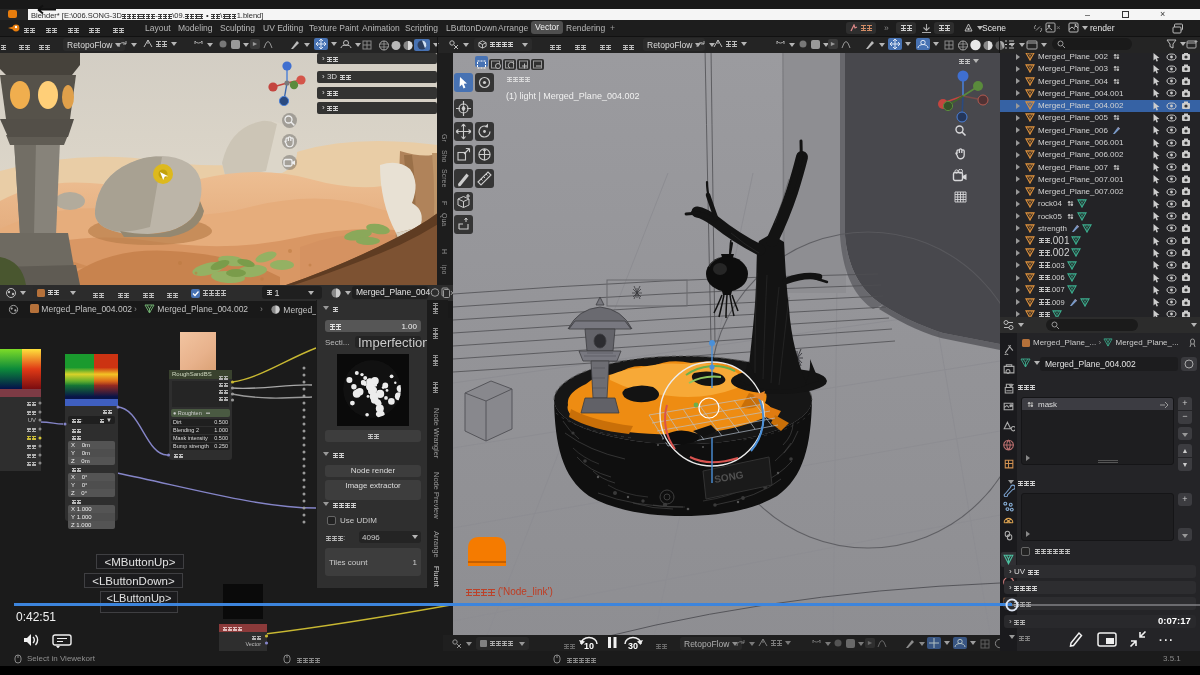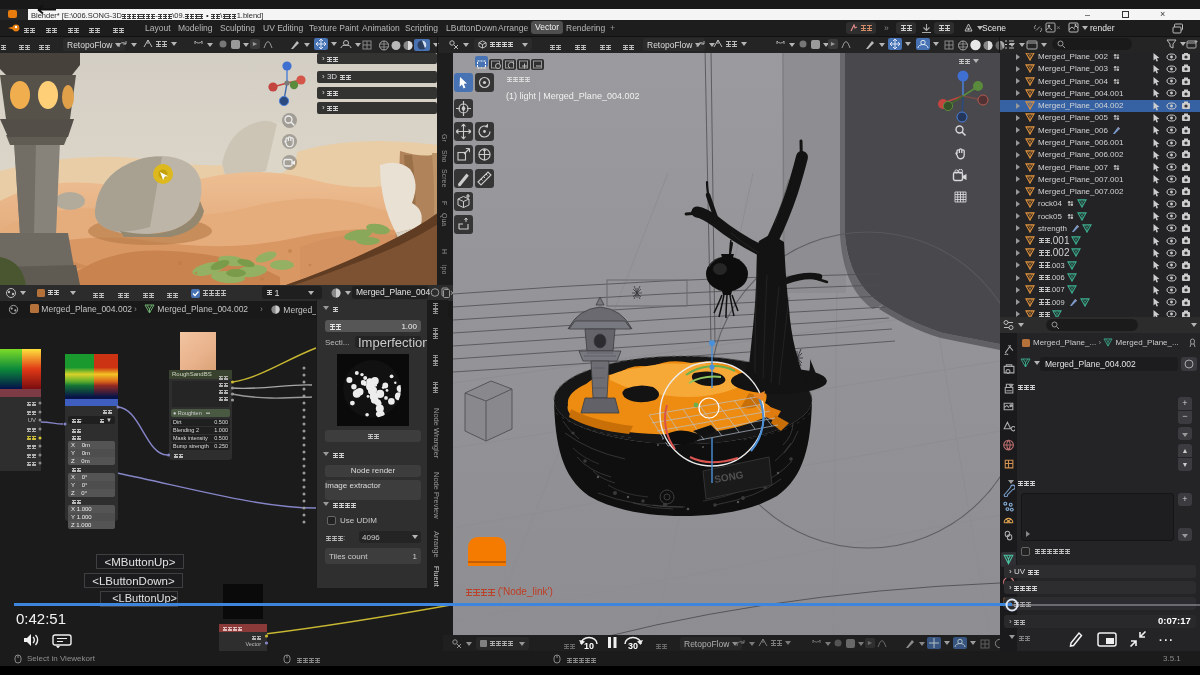--- a/index.html
+++ b/index.html
@@ -1680,20 +1680,32 @@
       <svg width="11" height="10" viewBox="0 0 11 10">
         <path d="M1 1 H10 L5.5 9 Z M3 1 L5.5 4.5 L8 1 M5.5 4.5 V9" fill="none" stroke="#3cae8e" stroke-width=".9"></path>
       </svg>
       <span class="caret"></span>
     </span>
 <span class="ab" style="left:40px;top:40px;width:138px;height:14px;background:#1c1c1e;border-radius:3px;color:#e2e2e2;font-size:8.5px;line-height:14px;padding-left:5px">Merged_Plane_004.002</span>
 <span class="ab" style="left:181px;top:40px;width:16px;height:14px;background:#3a3a3e;border-radius:3px"><svg width="16" height="14">
         <circle cx="8" cy="7" r="4" fill="none" stroke="#aaa"></circle>
       </svg></span>
 <div class="ab" style="left:8px;top:64px;color:#ddd;font-size:8.5px"><span class="cd"></span><i class="c s"></i><i class="c s"></i><i class="c s"></i></div>
+<div class="ab" style="left:21px;top:80px;width:153px;height:68px;background:#1e1e20;border:1px solid #151517;border-radius:3px">
+ <div style="height:12px;background:#3c3c42;border-radius:2px 2px 0 0;display:flex;align-items:center;color:#ddd;font-size:8px;padding:0 4px"><svg width="9" height="9" viewBox="0 0 10 10" style="margin-right:3px">
+          <circle cx="3.5" cy="3.5" r="1.4" fill="#bbb"></circle>
+          <circle cx="6.5" cy="3.5" r="1.4" fill="#888"></circle>
+          <circle cx="3.5" cy="6.5" r="1.4" fill="#888"></circle>
+          <circle cx="6.5" cy="6.5" r="1.4" fill="#bbb"></circle>
+        </svg>mask<svg width="10" height="9" viewBox="0 0 10 9" style="margin-left:auto">
+          <path d="M1 5 h5 M6 2 l3 3 -3 3" fill="none" stroke="#999"></path>
+        </svg></div>
+ <div style="position:absolute;left:4px;bottom:3px;width:0;height:0;border-top:3px solid transparent;border-bottom:3px solid transparent;border-left:4px solid #888"></div>
+ <div style="position:absolute;left:50%;bottom:1px;width:20px;height:3px;background:linear-gradient(#555,#555) 0 0/100% 1px no-repeat, linear-gradient(#555,#555) 0 2px/100% 1px no-repeat"></div>
+</div>
 <div class="ab" style="left:178px;top:80px;width:14px;height:70px">
  <div style="width:14px;height:13px;background:#3c3c40;border-radius:3px 3px 0 0;color:#ccc;font-size:9px;text-align:center;line-height:13px">+</div>
  <div style="width:14px;height:13px;background:#3c3c40;border-radius:0 0 3px 3px;color:#ccc;font-size:9px;text-align:center;line-height:11px;margin-top:1px">−</div>
  <div style="width:14px;height:13px;background:#3c3c40;border-radius:3px;color:#ccc;text-align:center;line-height:12px;margin-top:3px"><span class="cd" style="margin:0"></span></div>
  <div style="width:14px;height:13px;background:#3c3c40;border-radius:3px 3px 0 0;color:#ccc;font-size:7px;text-align:center;line-height:13px;margin-top:4px">▲</div>
  <div style="width:14px;height:13px;background:#3c3c40;border-radius:0 0 3px 3px;color:#ccc;font-size:7px;text-align:center;line-height:13px;margin-top:1px">▼</div>
 </div>
 <div class="ab" style="left:8px;top:160px;color:#ddd;font-size:8.5px"><span class="cd"></span><i class="c s"></i><i class="c s"></i><i class="c s"></i></div>
 <div class="ab" style="left:21px;top:176px;width:153px;height:48px;background:#1e1e20;border:1px solid #151517;border-radius:3px">
  <div style="position:absolute;left:4px;bottom:3px;width:0;height:0;border-top:3px solid transparent;border-bottom:3px solid transparent;border-left:4px solid #888"></div>
@@ -1804,54 +1816,54 @@
           <circle cx="28.1" cy="30.2" r="1.7" fill="#ececec"></circle>
           <circle cx="34.6" cy="33.1" r="1.9" fill="#ececec"></circle>
           <circle cx="12.4" cy="26.1" r="3.0" fill="#ececec"></circle>
           <circle cx="30.1" cy="60.7" r="1.8" fill="#ececec"></circle>
         </g>
       </svg>
 </div>
 <div class="ab" style="left:8px;top:130px;width:96px;height:12px;background:#3d3d3d;border-radius:3px;text-align:center;line-height:12px"><i class="c s"></i><i class="c s"></i></div>
 <div class="ab" style="left:6px;top:150px;color:#ddd"><span class="cd"></span><i class="c s"></i><i class="c s"></i></div>
 <div class="ab" style="left:8px;top:165px;width:96px;height:12px;background:#3d3d3d;border-radius:3px;text-align:center;line-height:12px;color:#ddd;font-size:8px">Node render</div>
-<div class="ab" style="left:8px;top:180px;width:96px;height:20px;background:#3d3d3d;border-radius:3px;line-height:12px;color:#ddd;font-size:8px">Image extractor</div>
+<div class="ab" style="left:8px;top:180px;width:96px;height:20px;background:#3d3d3d;border-radius:3px;text-align:center;line-height:12px;color:#ddd;font-size:8px">Image extractor</div>
 <div class="ab" style="left:6px;top:200px;color:#ddd"><span class="cd"></span><i class="c s"></i><i class="c s"></i><i class="c s"></i><i class="c s"></i></div>
 <div class="ab row" style="left:10px;top:216px"><span style="display:inline-block;width:9px;height:9px;border:1px solid #666;border-radius:2px;background:#222;margin-right:4px"></span>Use UDIM</div>
 <div class="ab" style="left:8px;top:233px;color:#bbb"><i class="c s"></i><i class="c s"></i><i class="c s"></i>:</div>
 <div class="ab row" style="left:42px;top:231px;width:62px;height:12px;background:#242424;border-radius:3px;padding:0 3px;justify-content:space-between">
       <span>4096</span>
       <span class="caret"></span>
     </div>
-<div class="ab row" style="left:8px;top:248px;width:96px;height:16px;background:#3d3d3d;border-radius:3px;padding:0 4px;justify-content:space-between">
+<div class="ab row" style="left:8px;top:248px;width:96px;height:28px;background:#3d3d3d;border-radius:3px;padding:0 4px;justify-content:space-between">
       <span>Tiles count</span>
       <span>1</span>
     </div>
 </div>
 <div class="ab" style="left:427px;top:300px;width:21px;height:290px;background:#1b1b1b;color:#9a9a9a;font-size:7.5px" id="ntabs">
 <span class="ab" style="left:5px;top:3px;writing-mode:vertical-rl"><i class="c s"></i><i class="c s"></i></span>
 <span class="ab" style="left:5px;top:28px;writing-mode:vertical-rl"><i class="c s"></i><i class="c s"></i></span>
 <span class="ab" style="left:5px;top:55px;writing-mode:vertical-rl"><i class="c s"></i><i class="c s"></i></span>
 <span class="ab" style="left:5px;top:82px;writing-mode:vertical-rl"><i class="c s"></i><i class="c s"></i></span>
 <span class="ab" style="left:5px;top:108px;writing-mode:vertical-rl">Node Wrangler</span>
 <span class="ab" style="left:5px;top:172px;writing-mode:vertical-rl">Node Preview</span>
 <span class="ab" style="left:5px;top:231px;writing-mode:vertical-rl">Arrange</span>
 <span class="ab" style="left:5px;top:266px;writing-mode:vertical-rl;color:#ccc">Fluent</span>
 </div>
 <div id="overlay">
 <div class="ab" style="left:316px;top:300px" id="np_holder"></div>
 <div class="ab" style="left:96px;top:554px;width:88px;height:15px;background:rgba(28,28,30,.9);border:1px solid #3f3f42;color:#e2e2e2;font-size:11.5px;text-align:center;line-height:14px">&lt;MButtonUp&gt;</div>
 <div class="ab" style="left:84px;top:573px;width:99px;height:15px;background:rgba(28,28,30,.9);border:1px solid #3f3f42;color:#e2e2e2;font-size:11.5px;text-align:center;line-height:14px">&lt;LButtonDown&gt;</div>
-<div class="ab" style="left:100px;top:591px;width:78px;height:16px;background:rgba(28,28,30,.9);border:1px solid #3f3f42;color:#e2e2e2;font-size:11px;text-align:right;line-height:13px">&lt;LButtonUp&gt;</div>
+<div class="ab" style="left:100px;top:591px;width:78px;height:22px;background:rgba(28,28,30,.9);border:1px solid #3f3f42;color:#e2e2e2;font-size:11px;text-align:center;line-height:13px">&lt;LButtonUp&gt;</div>
 <div class="ab" style="left:14px;top:603px;width:998px;height:3px;background:#3d85dd"></div>
 <div class="ab" style="left:1012px;top:604px;width:188px;height:2px;background:rgba(160,160,165,.55)"></div>
 <svg class="ab" style="left:1004px;top:597px" width="16" height="16">
       <circle cx="8" cy="8" r="5.5" fill="none" stroke="#dce4f2" stroke-width="2"></circle>
     </svg>
-<div class="ab" style="left:16px;top:610px;color:#f2f2f2;font-size:15px">0:42:51</div>
+<div class="ab" style="left:16px;top:610px;color:#f2f2f2;font-size:12px">0:42:51</div>
 <div class="ab" style="left:1158px;top:615px;color:#fff;font-size:9.5px;font-weight:bold">0:07:17</div>
 <svg class="ab" style="left:22px;top:632px" width="18" height="16" viewBox="0 0 18 16">
       <path d="M2 6 h3 l4-4 v12 l-4-4 h-3 Z" fill="#f0f0f0"></path>
       <path d="M11 5 a4 4 0 0 1 0 6 M13.5 3 a7 7 0 0 1 0 10" stroke="#f0f0f0" stroke-width="1.4" fill="none"></path>
     </svg>
 <svg class="ab" style="left:52px;top:634px" width="20" height="14" viewBox="0 0 20 14">
       <rect x="1" y="1" width="18" height="10" rx="2" fill="none" stroke="#f0f0f0" stroke-width="1.4"></rect>
       <path d="M4 12 l2 2.5 2-2.5" fill="#f0f0f0"></path>
       <path d="M5 4.5 h10 M5 7.5 h6" stroke="#f0f0f0"></path>
     </svg>

